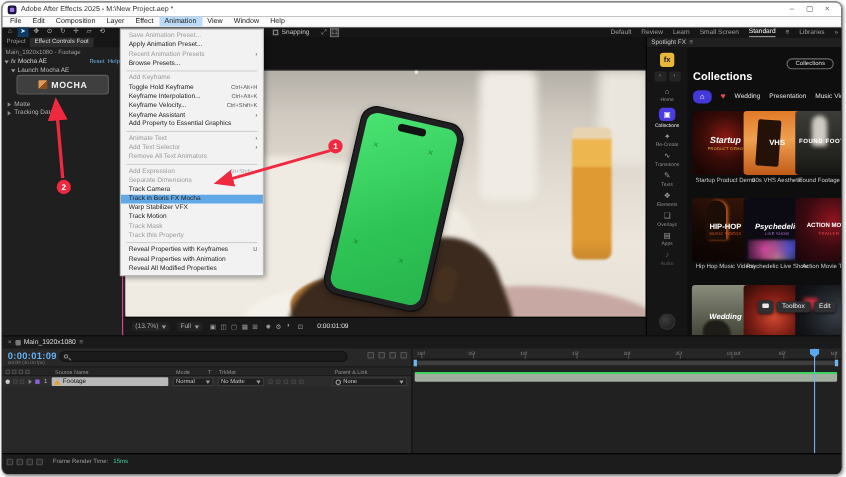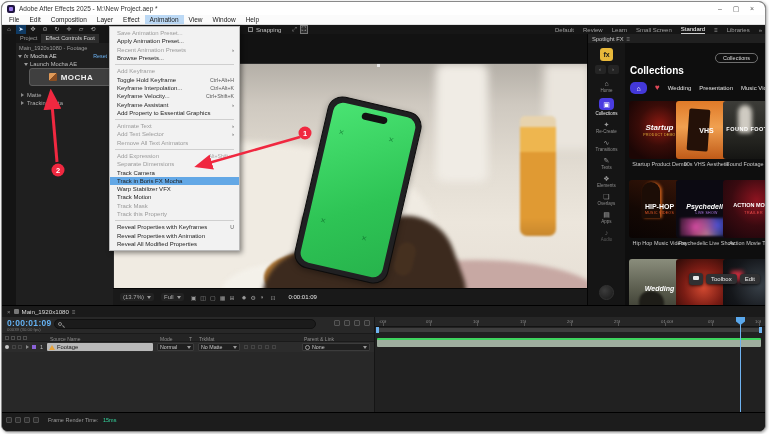--- a/index.html
+++ b/index.html
@@ -26,21 +26,21 @@
 .chk{width:5px;height:5px;border:1px solid #8a8a8a;background:#1e1e1e}
 .snap-label{font-size:6px;color:#c5c5c5}
 .tb-extra{position:absolute;left:290px;top:0;display:flex;gap:3px;height:9px;align-items:center}
 .tb-ic{color:#9a9a9a;font-size:6px}
 .tb-ic.sel{border:1px solid #777;background:#2e2e2e;padding:0 1px;color:#ddd}
 .workspaces{position:absolute;right:3px;top:0;height:9px;display:flex;align-items:center;gap:9px}
 .ws{font-size:6px;color:#9f9f9f;line-height:8px;white-space:nowrap}
 .ws.active{color:#fff;border-bottom:1px solid #cfcfcf}
 .ws-menu-icon,.ws-overflow{font-size:6px;color:#9f9f9f}
 
-.panel-left{position:absolute;left:14px;top:32px;width:110px;bottom:126px;background:#1f1f1f;border-right:3px solid #ec4899;overflow:hidden}
+.panel-left{position:absolute;left:0;top:32px;width:110px;bottom:126px;background:#1f1f1f;border-right:1px solid #ec4899;overflow:hidden}
 .pl-tabs{display:flex;height:9px;background:#161616}
 .pl-tab{font-size:5.6px;color:#9a9a9a;line-height:9px;padding:0 4px;white-space:nowrap;overflow:hidden}
 .pl-tab.active{background:#2d2d2d;color:#d5d5d5}
 .pl-comp{font-size:5.6px;color:#9a9a9a;padding:2px 3px 1px;white-space:nowrap}
 .fx-row{display:flex;align-items:center;gap:2px;padding:1px 2px;font-size:5.8px;color:#d8d8d8;white-space:nowrap}
 .caret-dn{width:0;height:0;border-left:2.5px solid transparent;border-right:2.5px solid transparent;border-top:3px solid #9a9a9a}
 .fx-badge{color:#c9c9c9;font-style:italic;font-size:5.5px}
 .fx-links{margin-left:auto;display:flex;gap:3px;overflow:hidden}
 .fx-link{color:#6cb4f5;font-size:5.3px;white-space:nowrap}
 .group-row{font-size:5.8px;color:#bdbdbd;padding:1px 2px 1px 8px;display:flex;gap:2px;align-items:center;white-space:nowrap}

